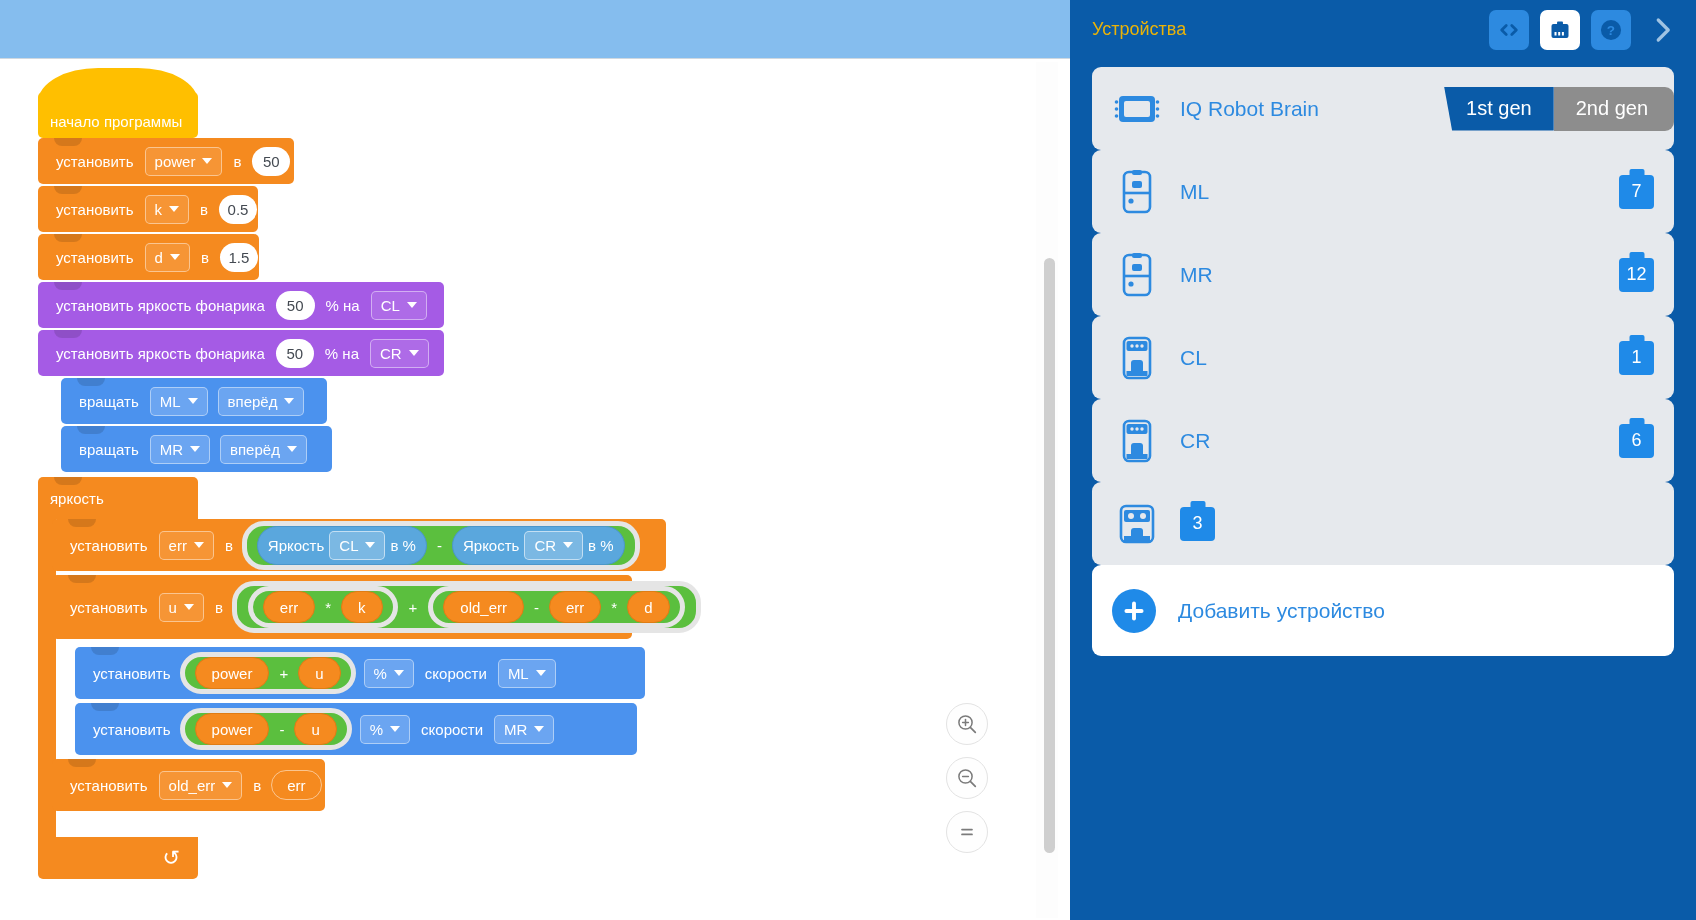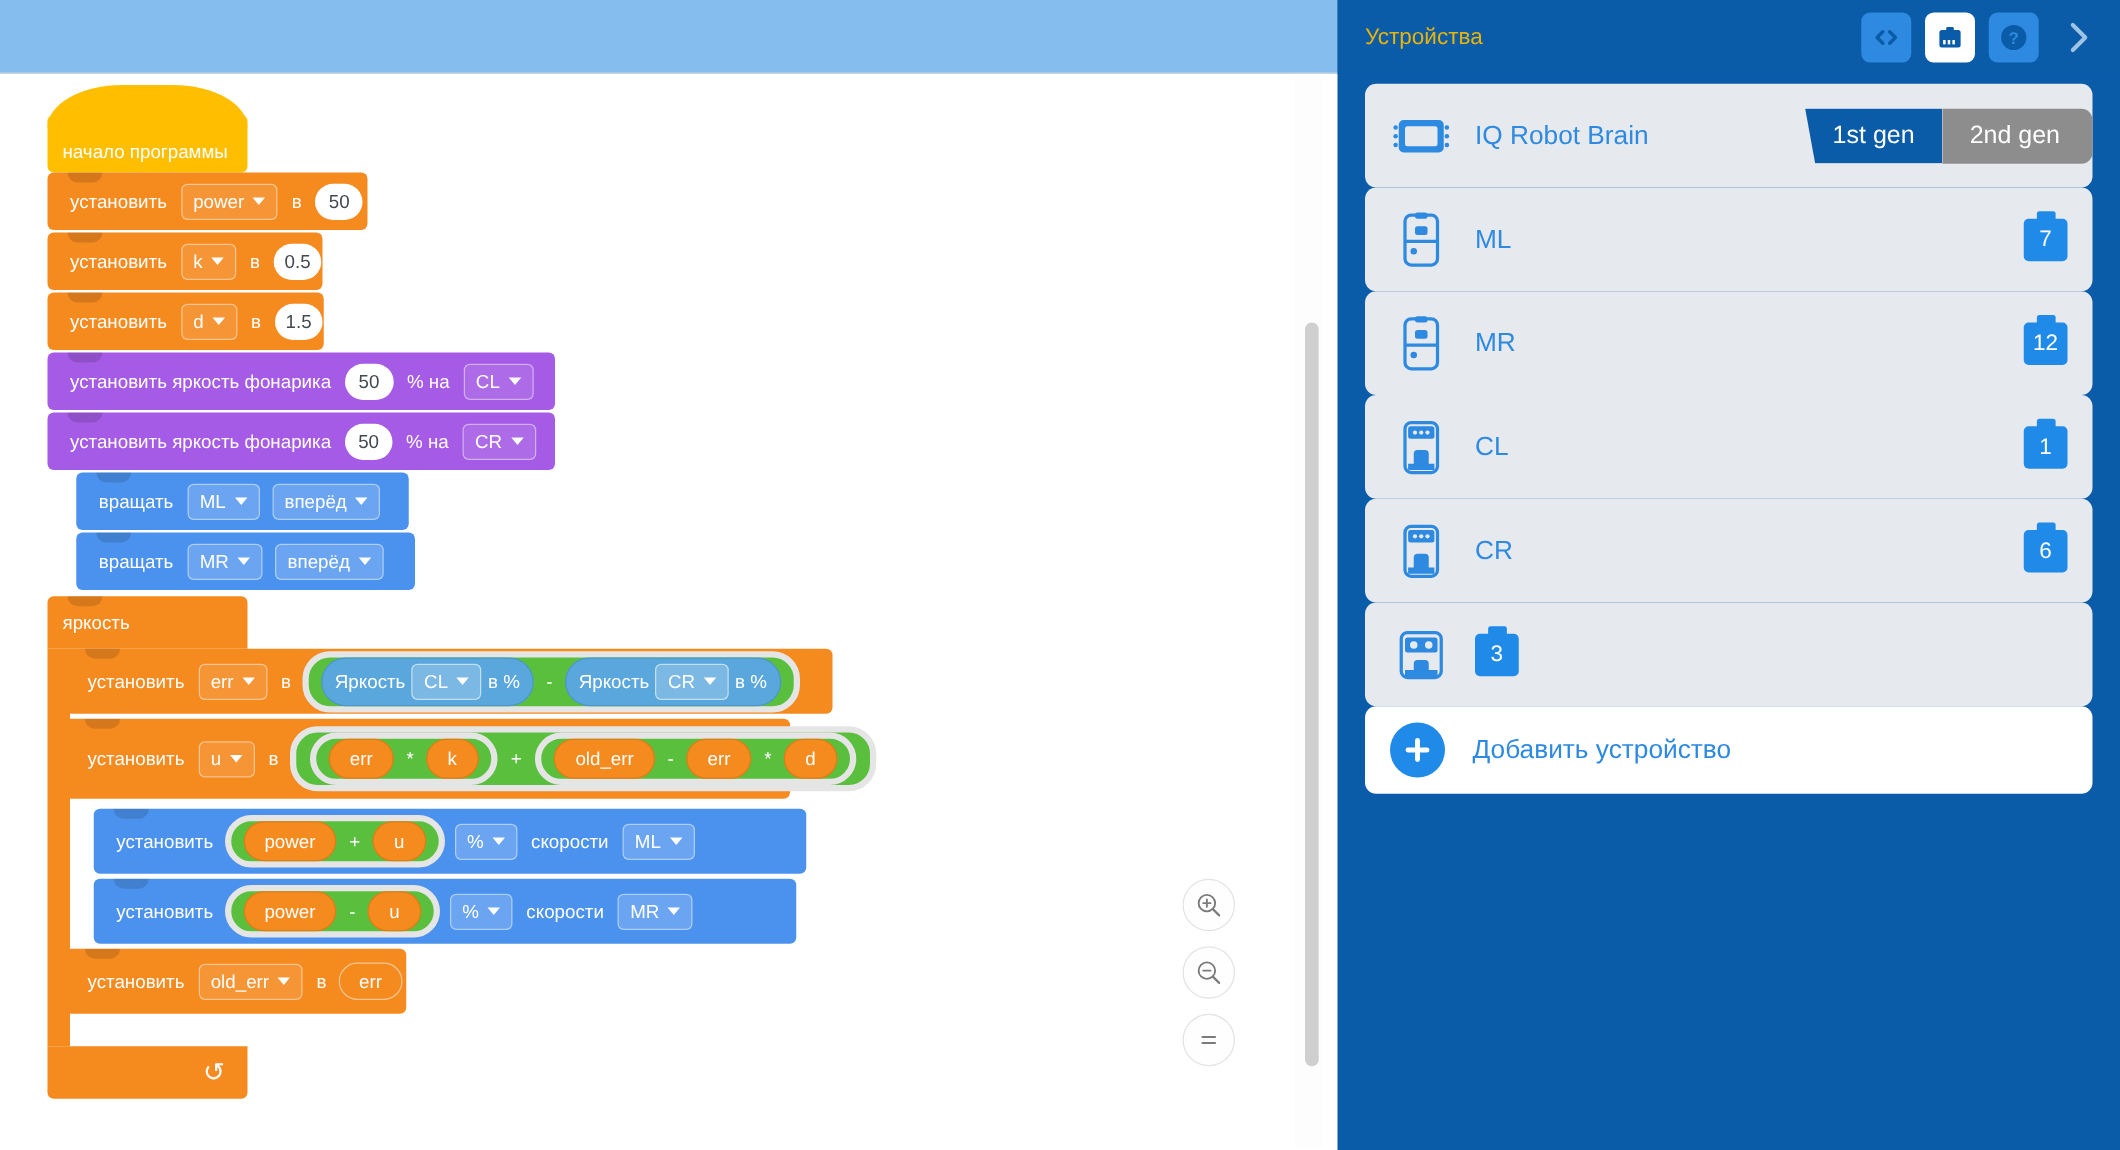--- a/index.html
+++ b/index.html
@@ -244,21 +244,21 @@
     color: #ffffff; font-size: 20px;
     cursor: pointer;
   }
   .gen-btn.active { background: #0a5ba8; }
   .gen-btn.inactive { background: #8d8d8d; }
 
   
   #add-device {
     background: #ffffff;
     border-radius: 9px;
-    height: 70px;
+    height: 91px;
     display: flex; align-items: center;
     padding: 0 20px;
     cursor: pointer;
   }
   #add-device-icon {
     width: 44px; height: 44px; border-radius: 50%;
     background: #1f8ae8; color: #ffffff;
     display: flex; align-items: center; justify-content: center;
     font-size: 30px; line-height: 1; margin-right: 22px;
   }

